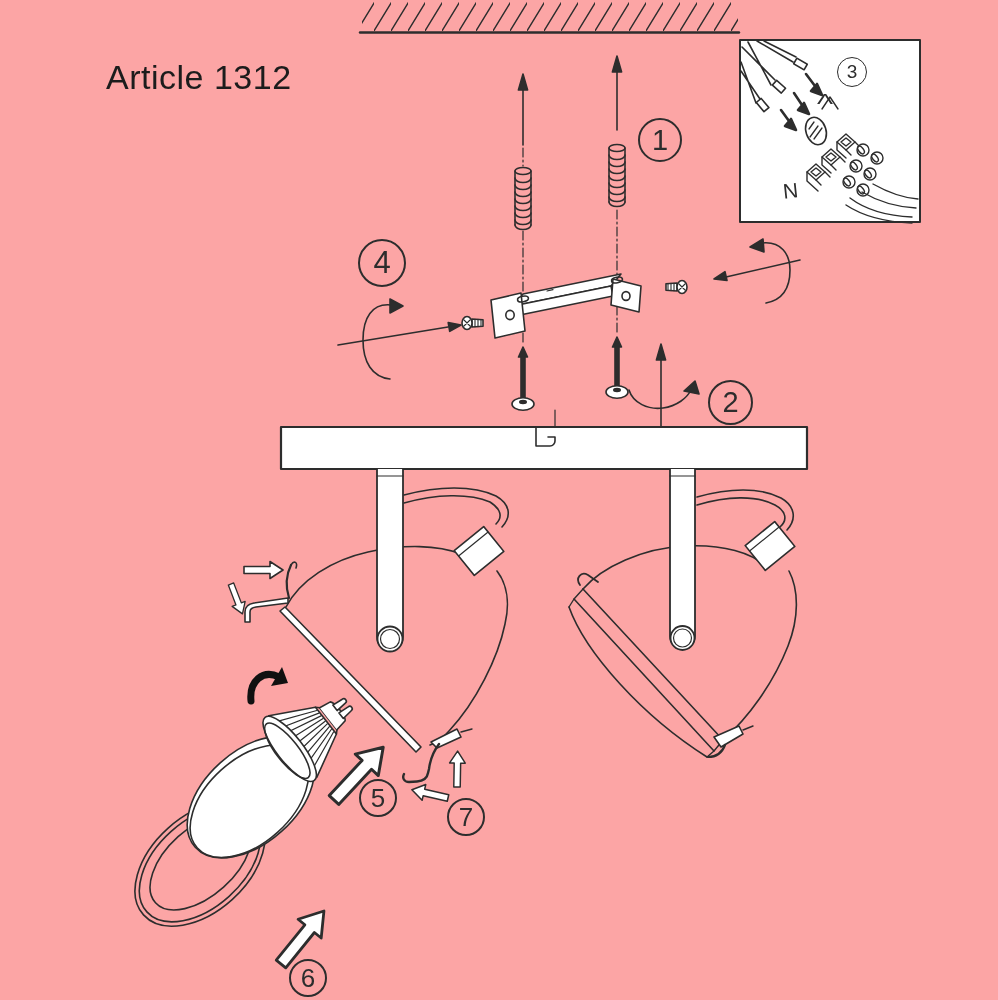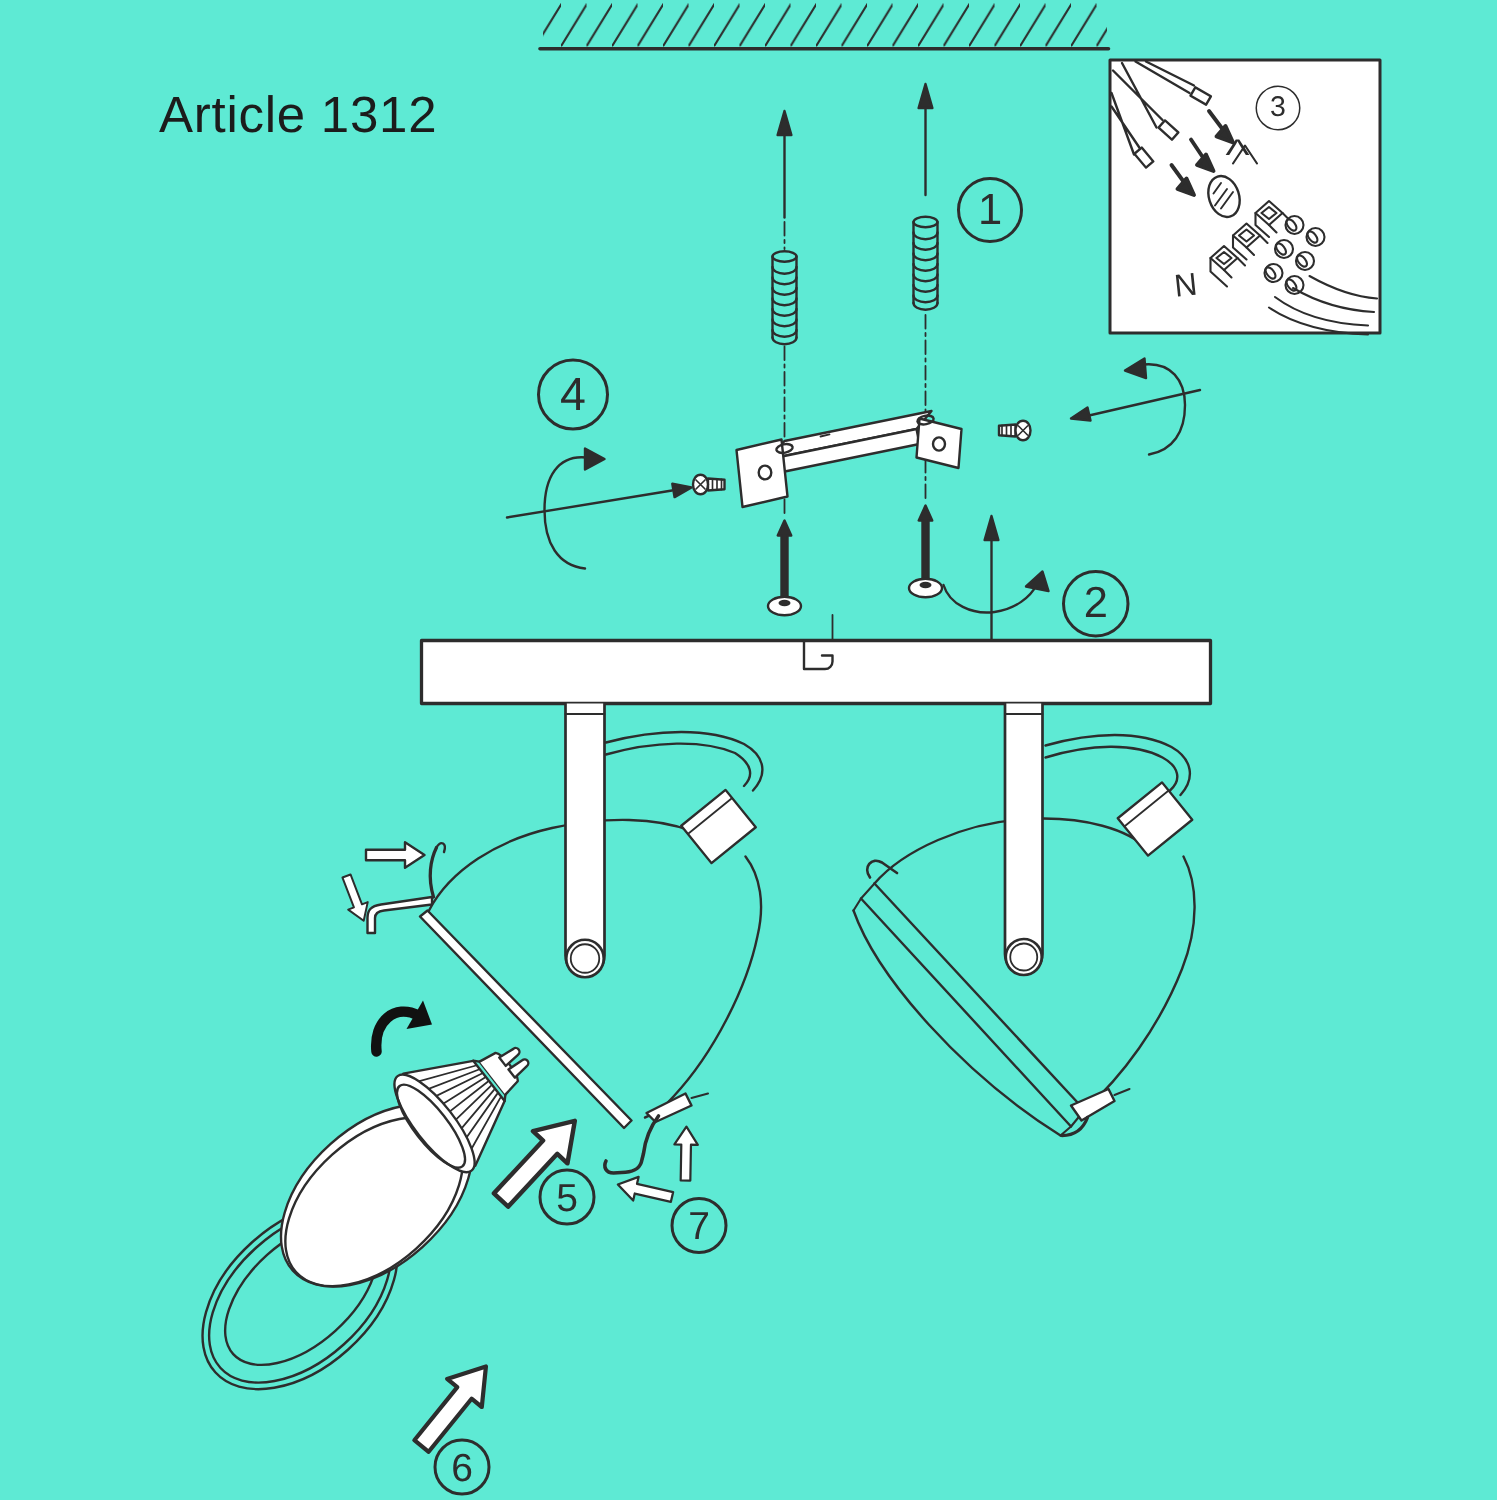--- a/index.html
+++ b/index.html
@@ -1,16 +1,16 @@
 <!DOCTYPE html>
 <html><head>
 <meta charset="utf-8">
 <style>
   html,body{margin:0;padding:0;background:#fff;}
-  .canvas{position:relative;width:998px;height:1000px;background:#5eead4;overflow:hidden;
+  .canvas{position:relative;width:998px;height:1000px;background:#fca5a5;overflow:hidden;
           font-family:"Liberation Sans",sans-serif;color:#222;}
   .canvas svg{position:absolute;left:0;top:0;}
   .title{position:absolute;left:106px;top:58px;font-size:34px;letter-spacing:0.5px;color:#1c1c1c;}
   .step{position:absolute;border:2px solid #2d2d2d;border-radius:50%;box-sizing:border-box;
         display:flex;align-items:center;justify-content:center;color:#2d2d2d;background:transparent;}
   .s1{left:638px;top:118px;width:44px;height:44px;font-size:29px;}
   .s2{left:708px;top:380px;width:45px;height:45px;font-size:29px;}
   .s3{left:837px;top:57px;width:30px;height:30px;font-size:19px;border-width:1.6px;}
   .s4{left:358px;top:239px;width:48px;height:48px;font-size:31px;}
   .s5{left:359px;top:779px;width:38px;height:38px;font-size:26px;}

